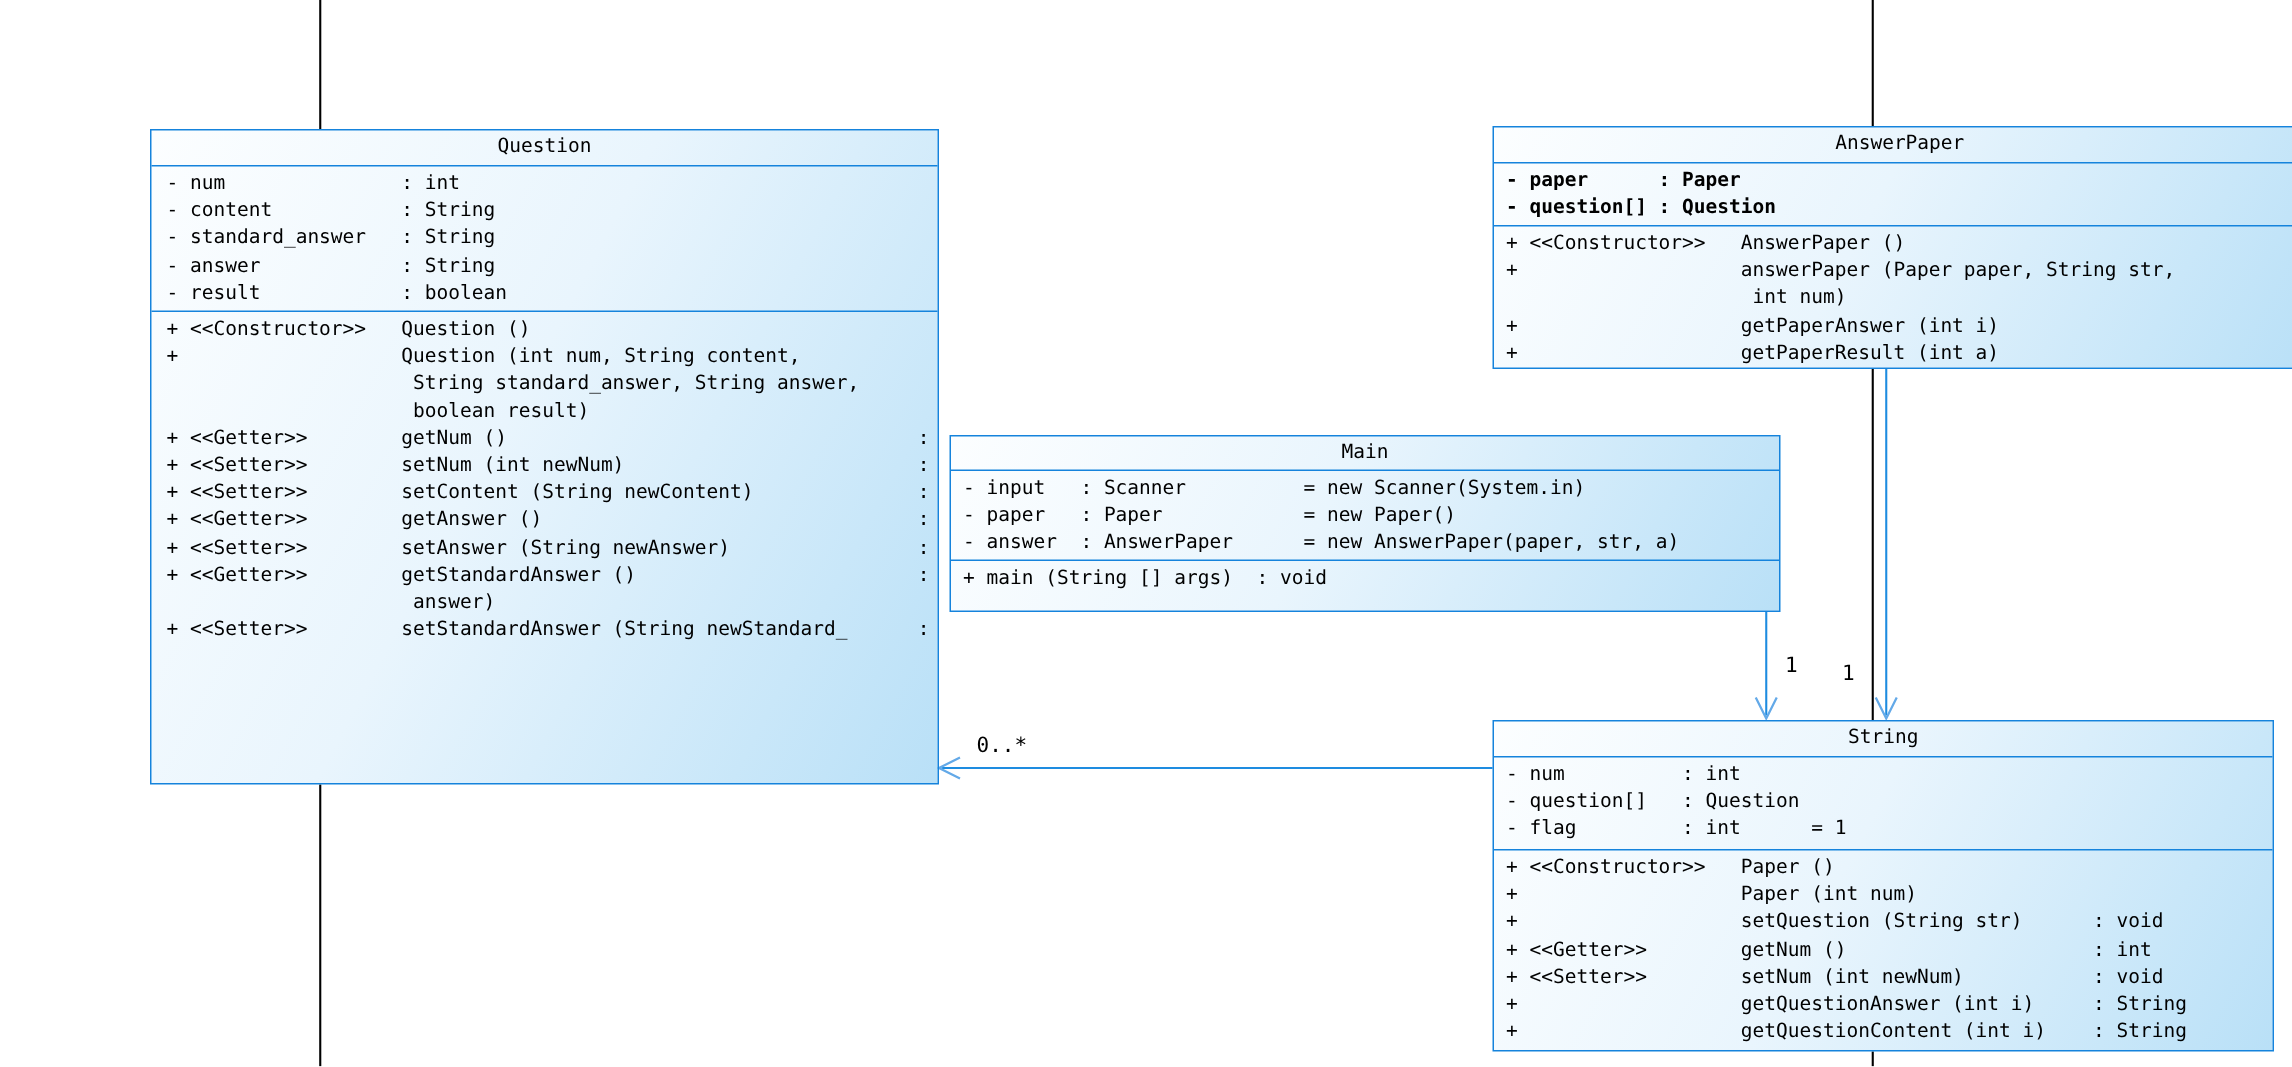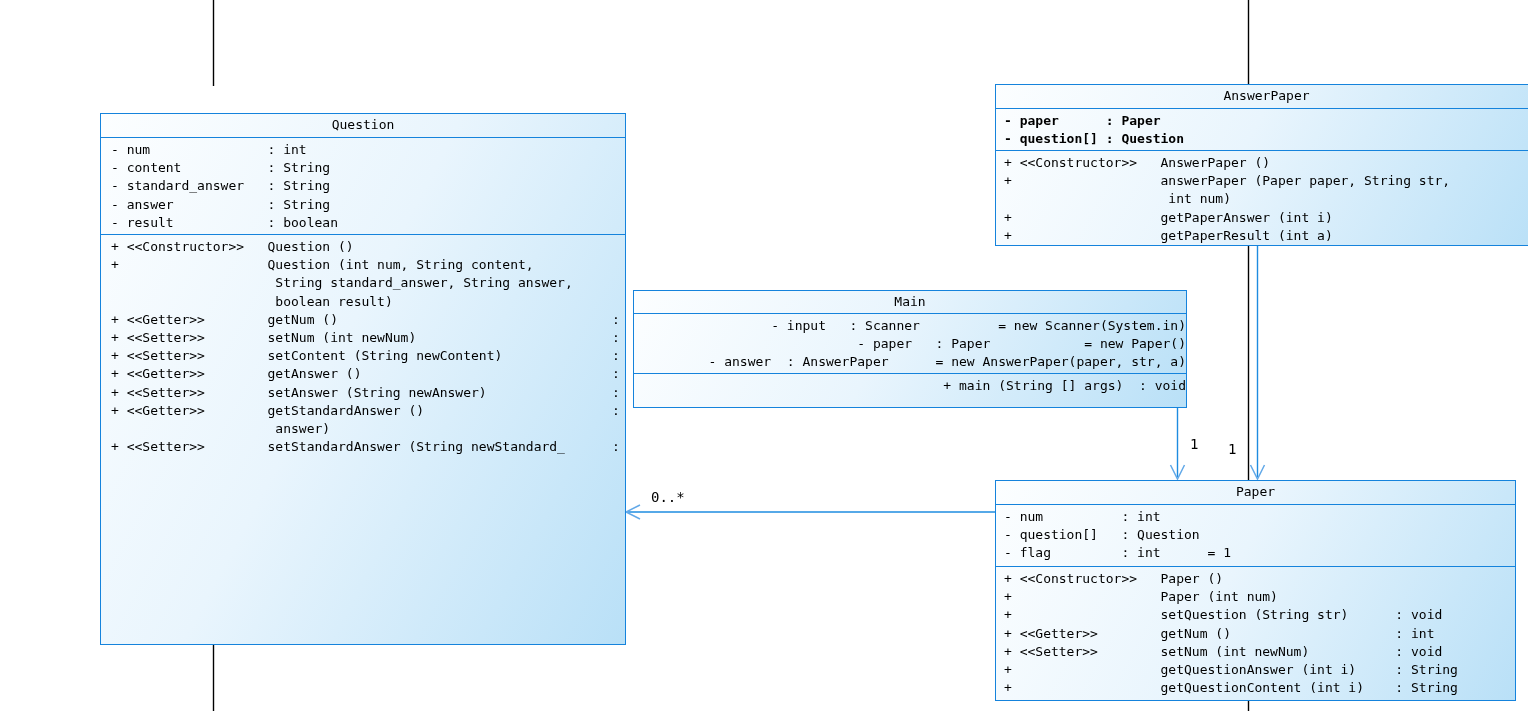--- a/index.html
+++ b/index.html
@@ -56,21 +56,21 @@
     <polyline points="1250.5,465 1257.5,479 1264.5,465" stroke="#63A9E8" stroke-width="1.5" fill="none"></polyline>
 
     <path d="M995 512 H628" stroke="#1E8CE0" stroke-width="1.4" fill="none"></path>
     <polyline points="640,505 626,512 640,519" stroke="#63A9E8" stroke-width="1.5" fill="none"></polyline>
   </svg>
 
   <div class="mult-label" style="left:1190px;top:436px;">1</div>
   <div class="mult-label" style="left:1228px;top:441px;">1</div>
   <div class="mult-label" style="left:651px;top:489px;">0..*</div>
 
-  <div class="uml-class" style="left:100px;top:86px;width:526px;height:532px;margin-top:27px;">
+  <div class="uml-class" style="left:100px;top:86px;width:526px;height:437px;">
     <div class="uml-title" style="height:24px;">Question</div>
     <div class="sec attrs" style="height:97px;">
       <div class="ln">- num               : int</div>
       <div class="ln">- content           : String</div>
       <div class="ln">- standard_answer   : String</div>
       <div class="ln">- answer            : String</div>
       <div class="ln">- result            : boolean</div>
     </div>
     <div class="sec methods">
       <div class="ln">+ &lt;&lt;Constructor&gt;&gt;   Question ()</div>
@@ -96,34 +96,34 @@
     </div>
     <div class="sec methods pl8">
       <div class="ln">+ &lt;&lt;Constructor&gt;&gt;   AnswerPaper ()</div>
       <div class="ln">+                   answerPaper (Paper paper, String str,</div>
       <div class="ln">                     int num)</div>
       <div class="ln">+                   getPaperAnswer (int i)</div>
       <div class="ln">+                   getPaperResult (int a)</div>
     </div>
   </div>
 
-  <div class="uml-class" style="left:633px;top:290px;width:554px;height:118px;text-align:right;">
+  <div class="uml-class" style="left:633px;top:290px;width:554px;height:118px;">
     <div class="uml-title" style="height:23px;">Main</div>
     <div class="sec attrs pl8" style="height:60px;">
       <div class="ln">- input   : Scanner          = new Scanner(System.in)</div>
       <div class="ln">- paper   : Paper            = new Paper()</div>
       <div class="ln">- answer  : AnswerPaper      = new AnswerPaper(paper, str, a)</div>
     </div>
     <div class="sec methods pl8">
       <div class="ln">+ main (String [] args)  : void</div>
     </div>
   </div>
 
   <div class="uml-class" style="left:995px;top:480px;width:521px;height:221px;">
-    <div class="uml-title" style="height:24px;">Paper</div>
+    <div class="uml-title" style="height:24px;">String</div>
     <div class="sec attrs pl8" style="height:62px;">
       <div class="ln">- num          : int</div>
       <div class="ln">- question[]   : Question</div>
       <div class="ln">- flag         : int      = 1</div>
     </div>
     <div class="sec methods pl8">
       <div class="ln">+ &lt;&lt;Constructor&gt;&gt;   Paper ()</div>
       <div class="ln">+                   Paper (int num)</div>
       <div class="ln">+                   setQuestion (String str)      : void</div>
       <div class="ln">+ &lt;&lt;Getter&gt;&gt;        getNum ()                     : int</div>

